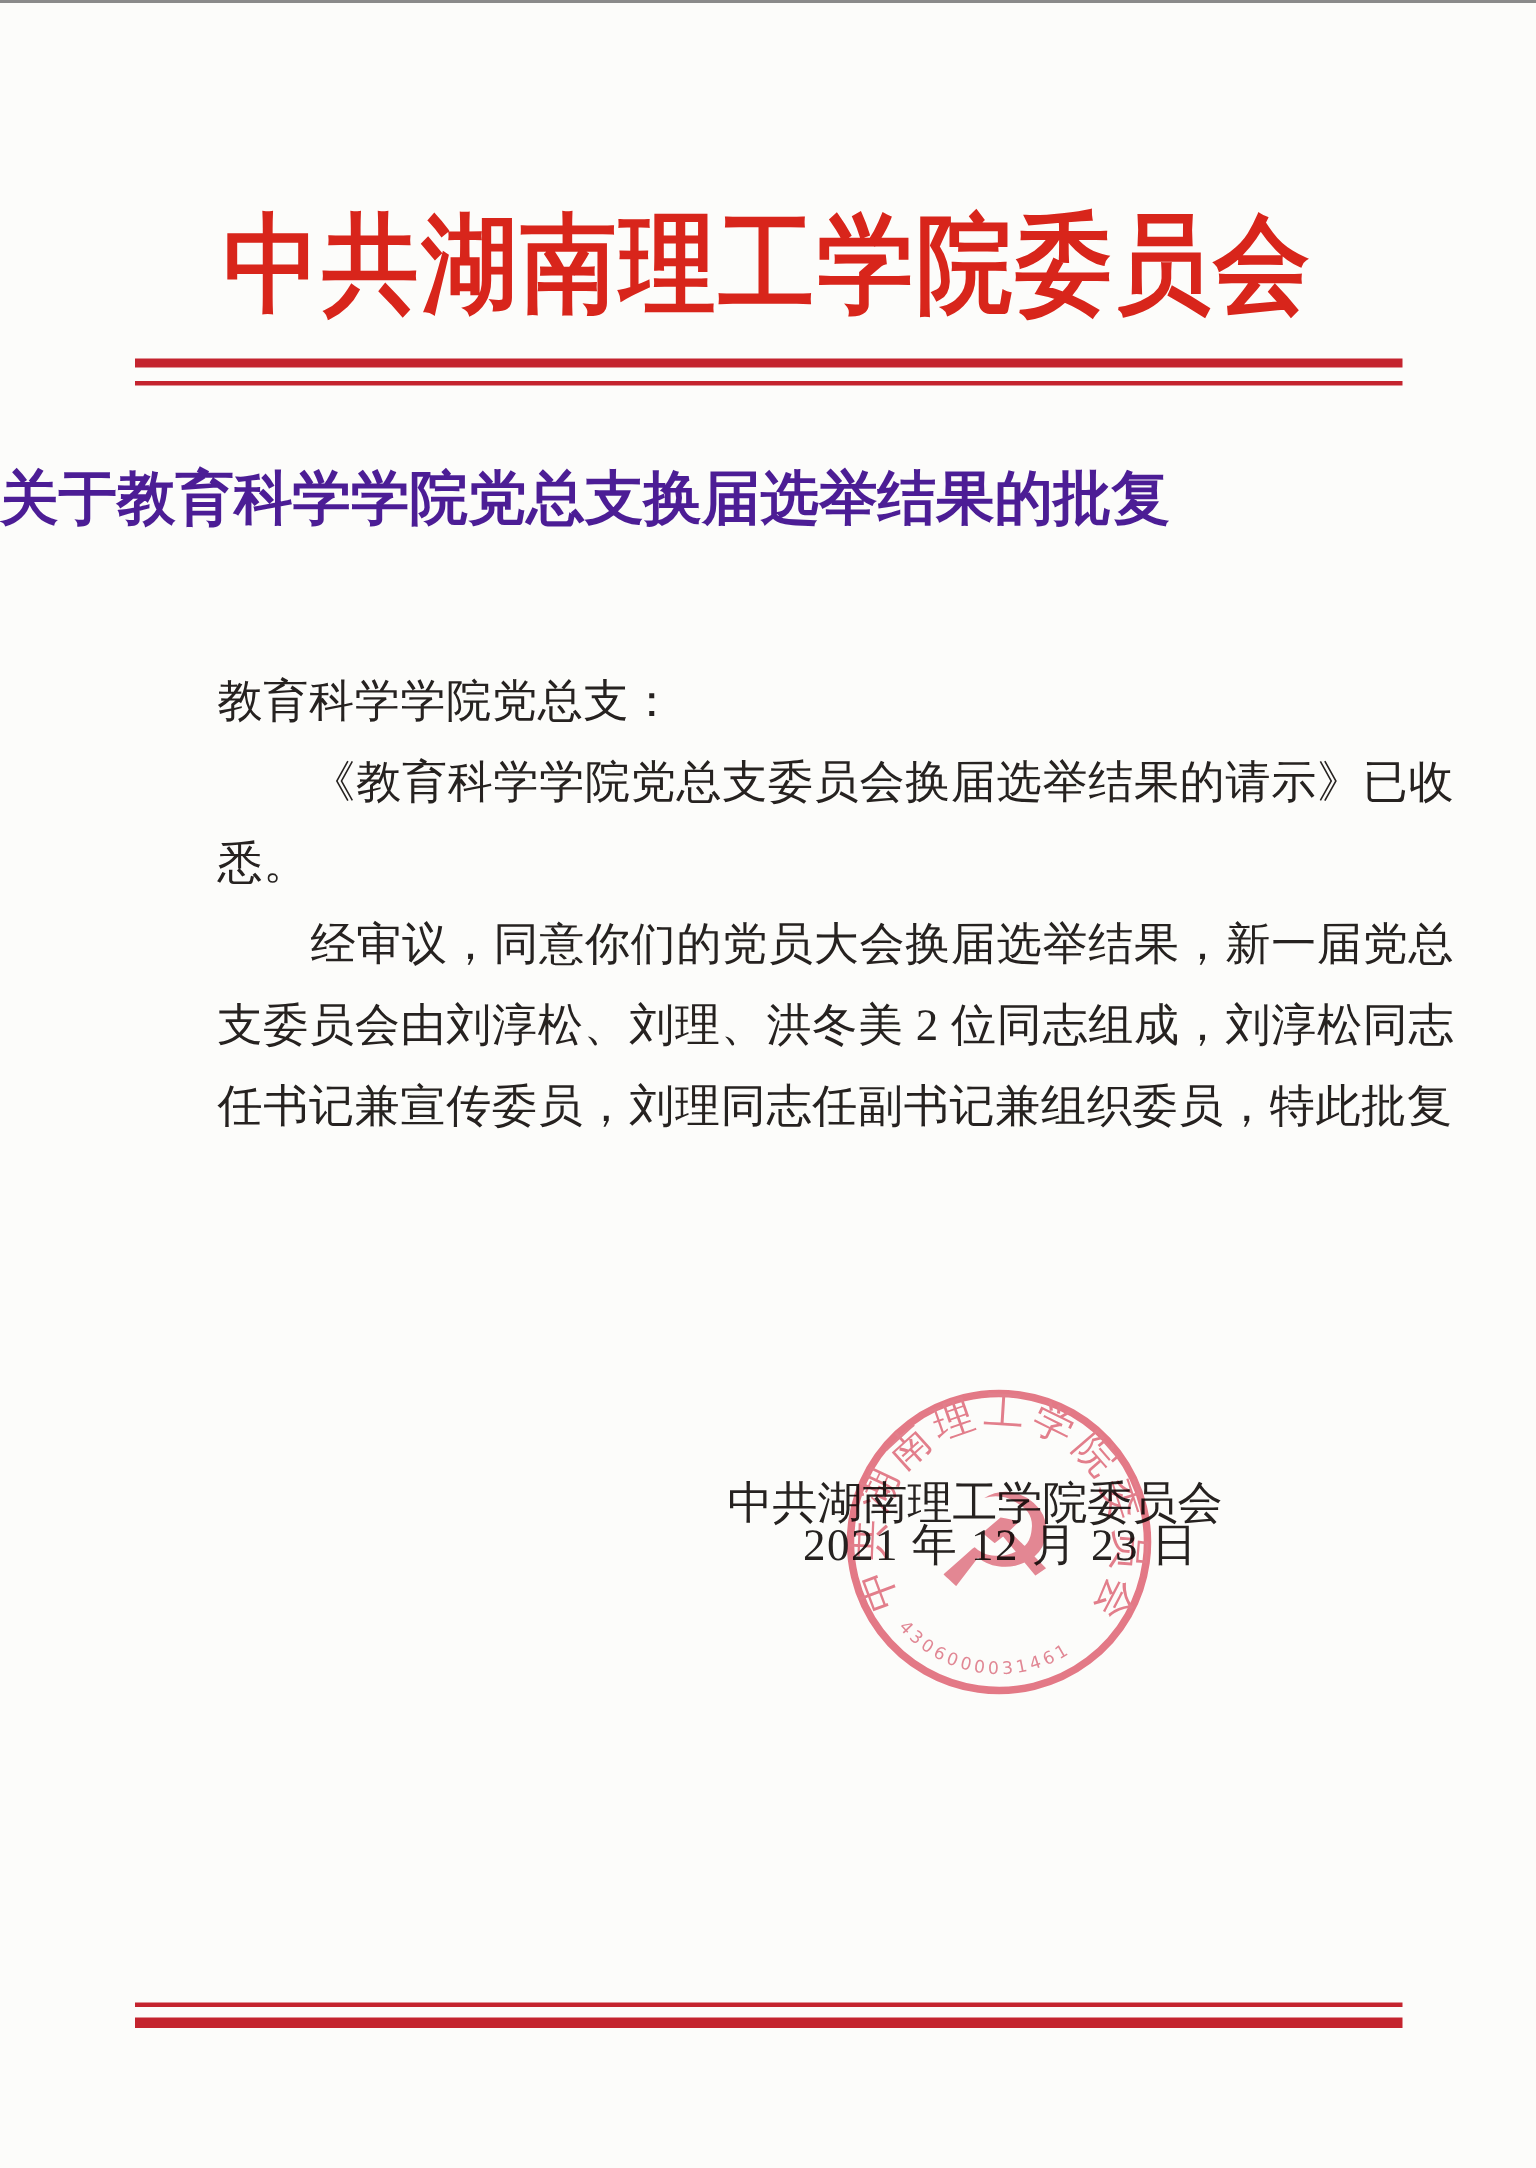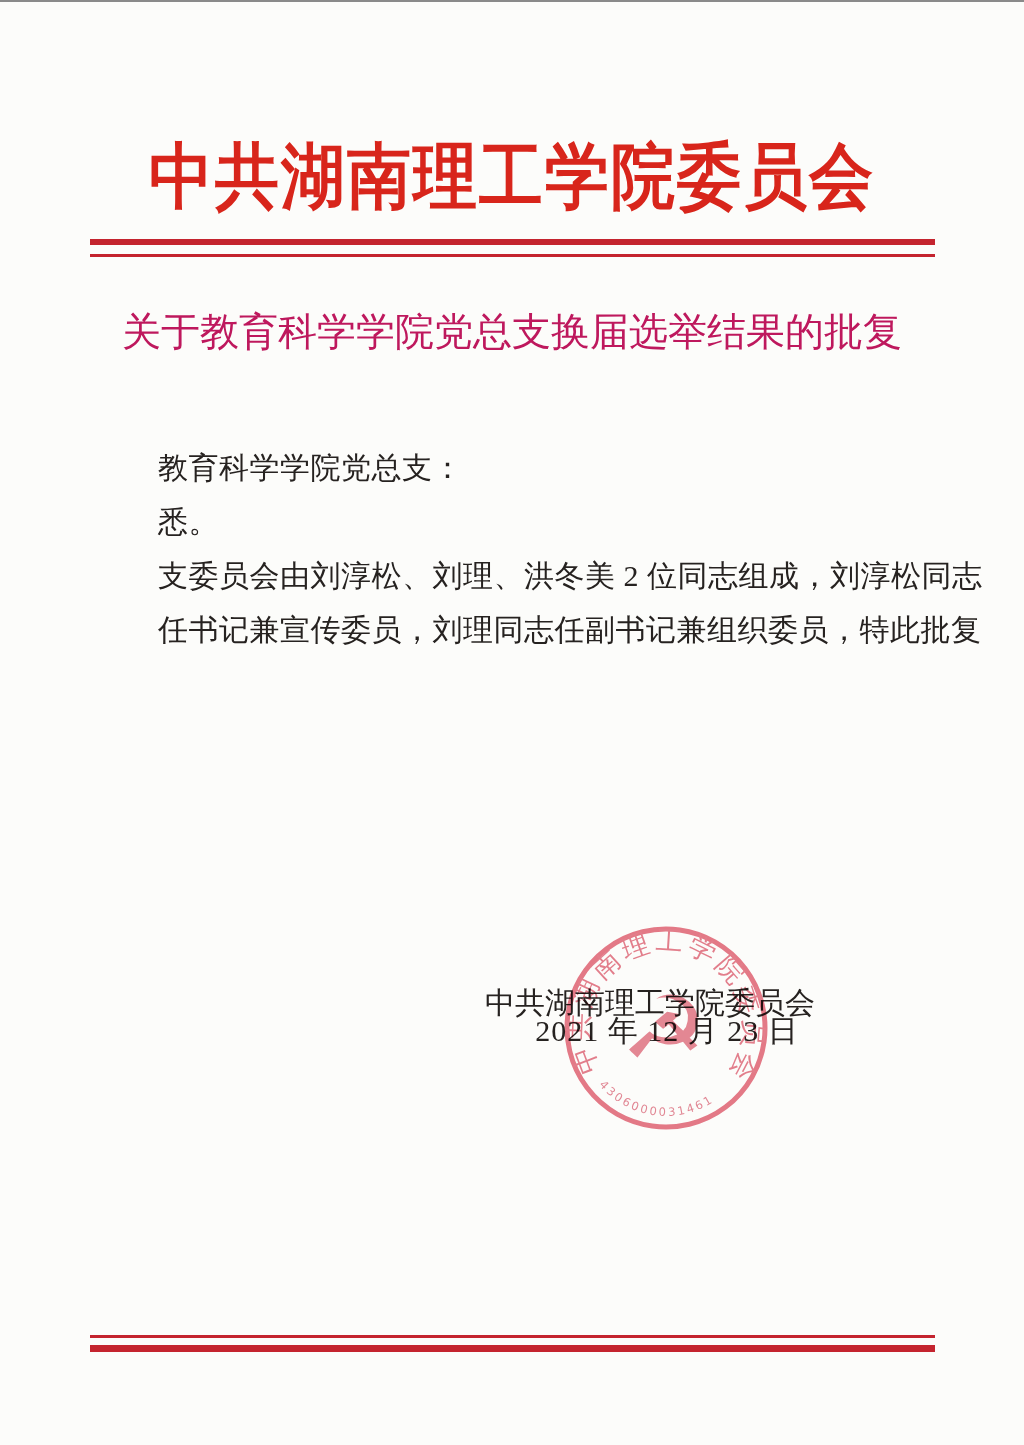--- a/index.html
+++ b/index.html
@@ -24,29 +24,28 @@
     white-space:nowrap;
   }
   .rule{position:absolute;left:90px;width:845px;background:#c4242e;}
   .rule-top-thick{top:237px;height:6px;}
   .rule-top-thin{top:252px;height:3px;}
   .rule-bottom-thin{top:1333px;height:3px;}
   .rule-bottom-thick{top:1343px;height:7px;}
   
   .doc-title{
     position:absolute;top:303px;left:0;width:100%;
-    text-align:center;
-    font-size:39px;font-weight:normal;
-    color:#be185d;
+    font-size:39px;font-weight:bold;
+    color:#4c1d95;
     letter-spacing:0px;
     white-space:nowrap;
   }
   
   .body-block{
-    position:absolute;top:439px;left:158px;width:790px;
+    position:absolute;top:439px;left:145px;width:790px;
   }
   .body-line{
     height:54px;line-height:54px;
     font-size:30px;
     letter-spacing:0.5px;
     white-space:nowrap;
   }
   .indent{padding-left:62px;}
   
   .closing-signature{
@@ -96,21 +95,23 @@
 
   <div class="letterhead">中共湖南理工学院委员会</div>
 
   <div class="rule rule-top-thick"></div>
   <div class="rule rule-top-thin"></div>
 
   <div class="doc-title">关于教育科学学院党总支换届选举结果的批复</div>
 
   <div class="body-block">
     <div class="body-line">教育科学学院党总支：</div>
+    <div class="body-line indent">《教育科学学院党总支委员会换届选举结果的请示》已收</div>
     <div class="body-line">悉。</div>
+    <div class="body-line indent">经审议，同意你们的党员大会换届选举结果，新一届党总</div>
     <div class="body-line">支委员会由刘淳松、刘理、洪冬美 2 位同志组成，刘淳松同志</div>
     <div class="body-line">任书记兼宣传委员，刘理同志任副书记兼组织委员，特此批复</div>
   </div>
 
   <div class="closing-signature">中共湖南理工学院委员会</div>
 
   <div class="closing-date">2021 年 12 月 23 日</div>
 
   <svg class="seal" viewBox="0 0 210 210" xmlns="http://www.w3.org/2000/svg">
     <defs>

